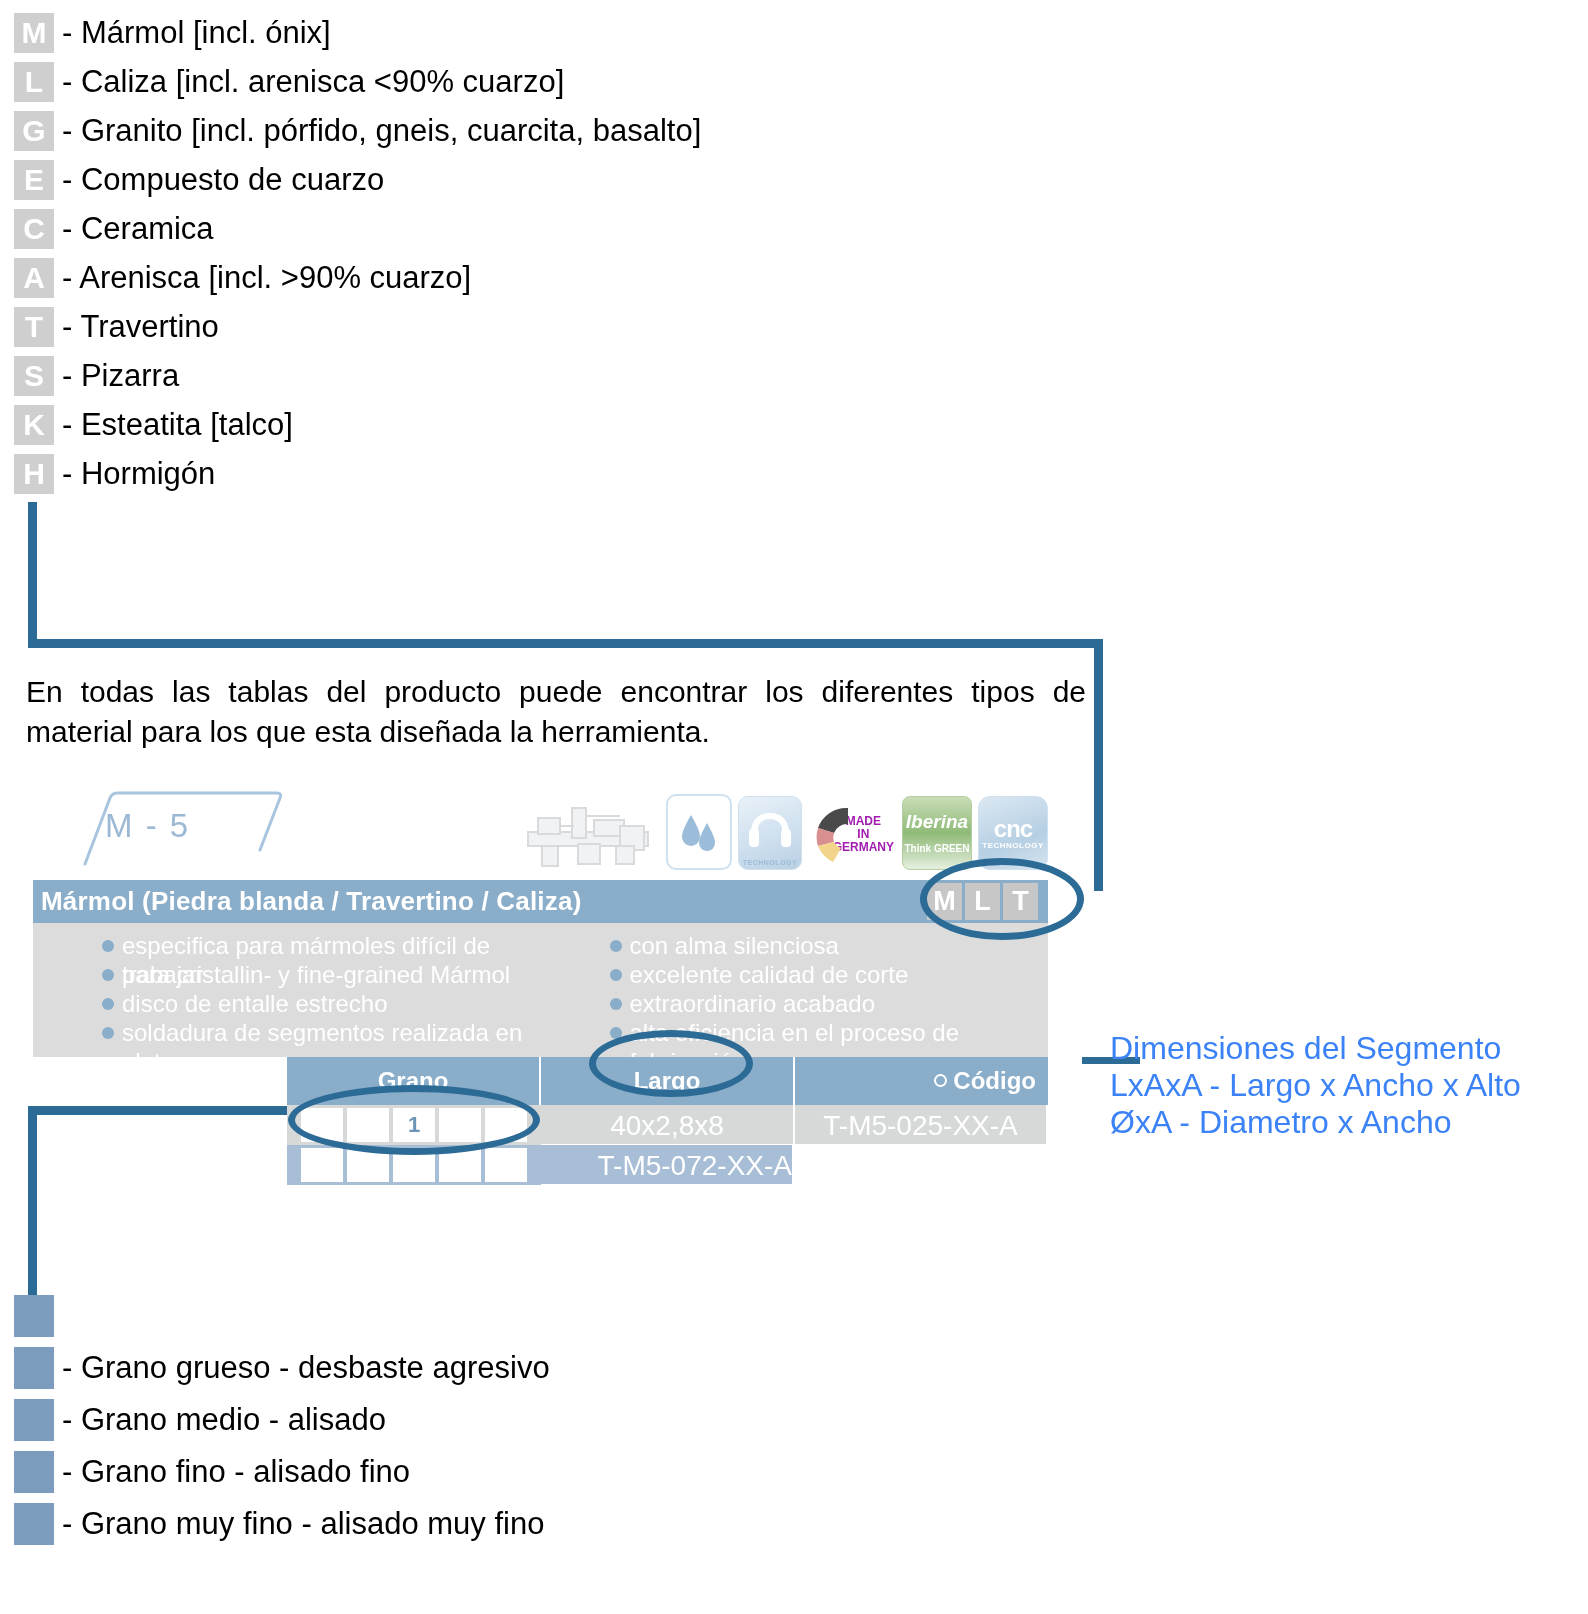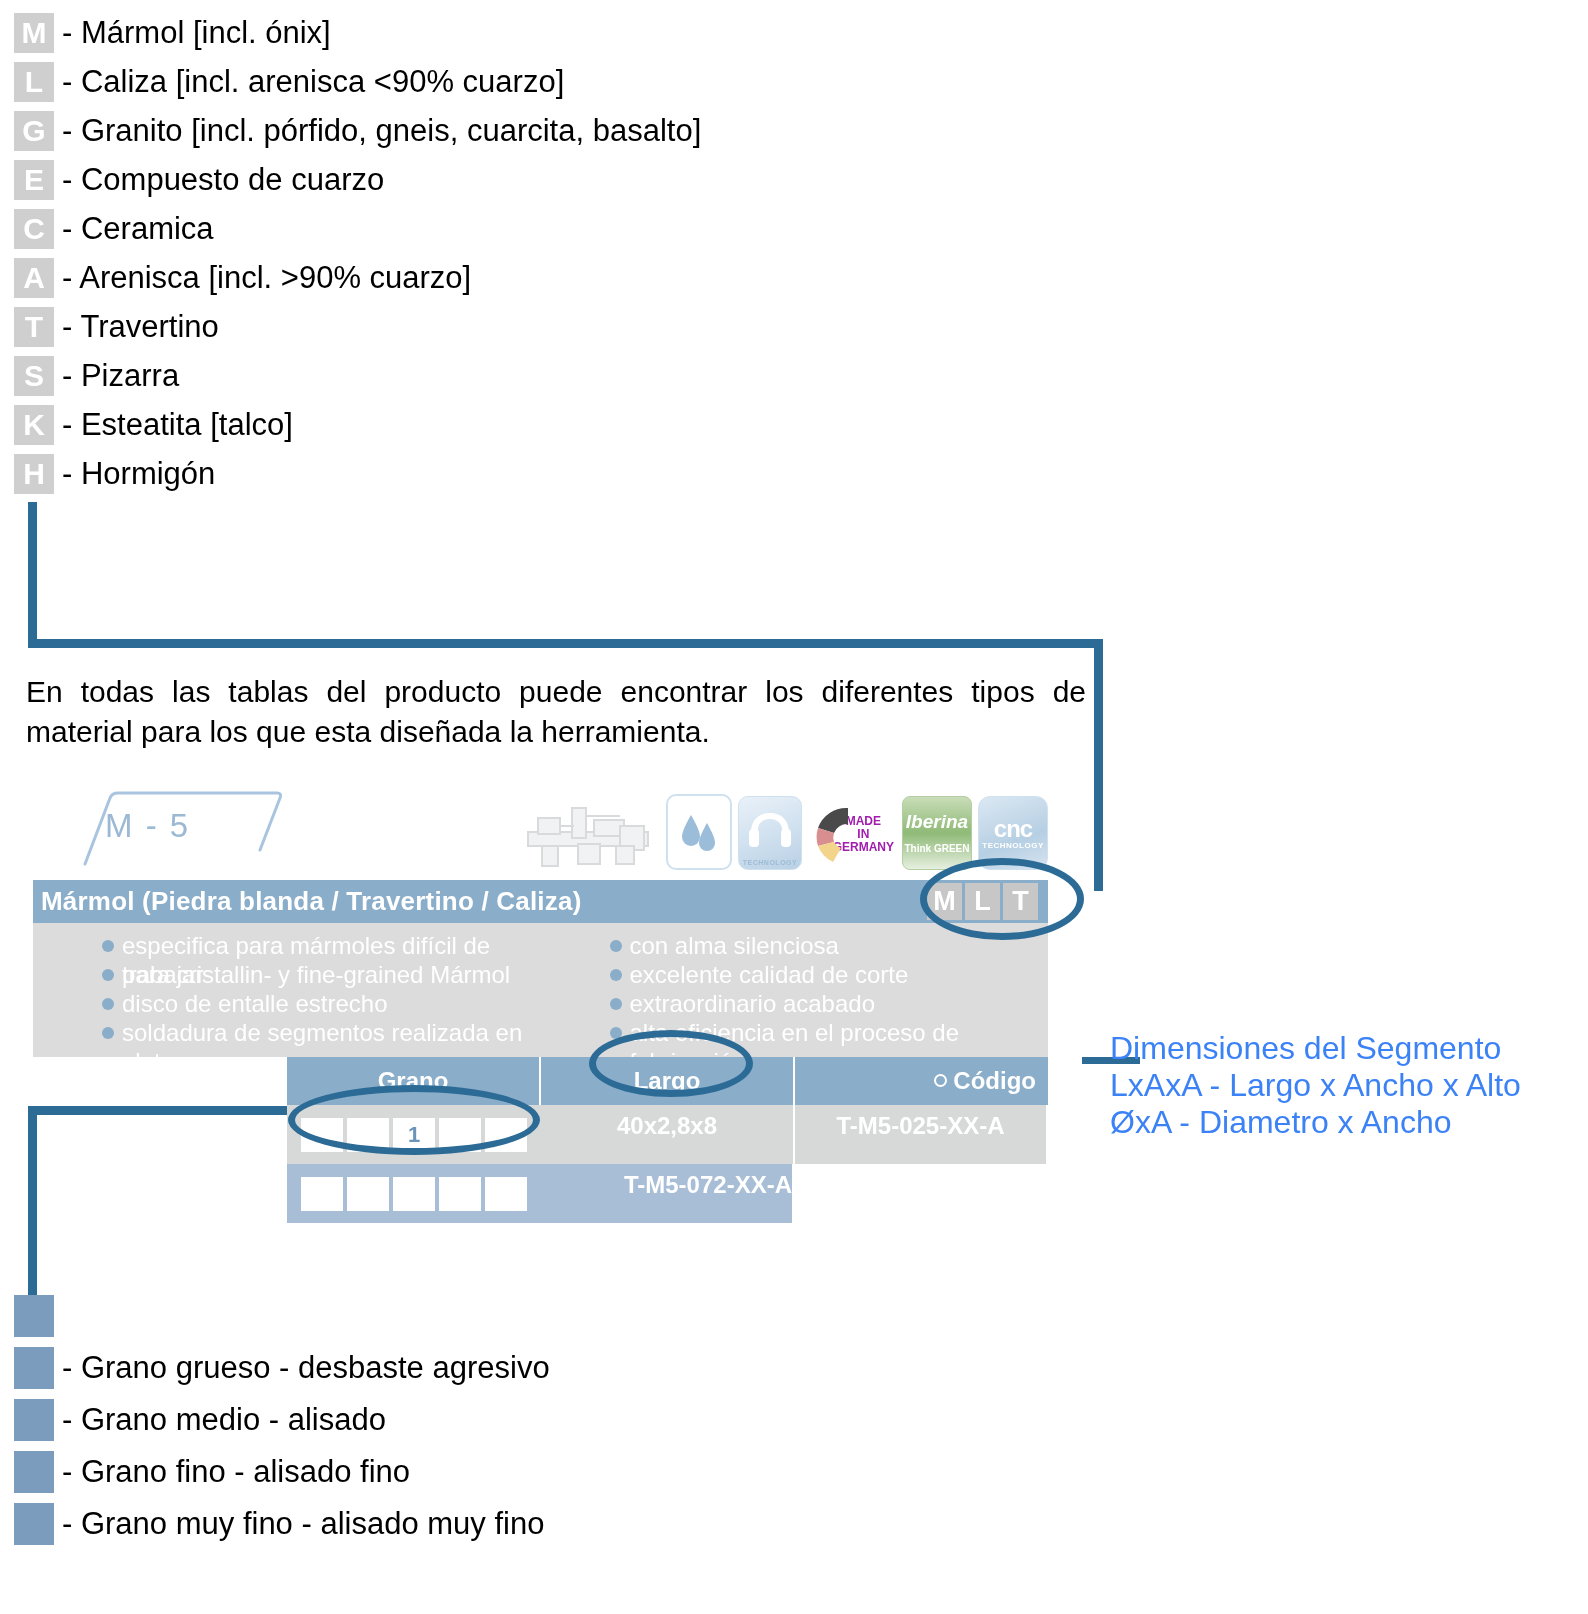--- a/index.html
+++ b/index.html
@@ -144,21 +144,21 @@
     border-right:2px solid #ffffff;box-sizing:border-box;
   }
   .c-grano{width:254px;}
   .c-lxaxa{width:254px;}
   .c-codigo{width:253px;border-right:none;text-align:right;padding-right:12px;}
   .codigo-circle{
     display:inline-block;width:13px;height:13px;border:2px solid #ffffff;
     border-radius:50%;vertical-align:2px;margin-right:6px;box-sizing:border-box;
   }
   .td{
-    height:59px;line-height:41px;font-size:24px;font-weight:bold;color:#ffffff;
+    height:39px;line-height:41px;font-size:28px;font-weight:normal;color:#ffffff;
     text-align:center;border-right:2px solid #ffffff;box-sizing:border-box;
   }
   .row-a .td{background:#d7d9d9;}
   .row-b .td{background:#a8bed6;}
   .grano-cells{
     width:254px;display:flex;gap:4px;padding:3px 14px;box-sizing:border-box;
     align-items:center;
   }
   .row-a .grano-cells{background:#d7d9d9;}
   .row-b .grano-cells{background:#a8bed6;}

